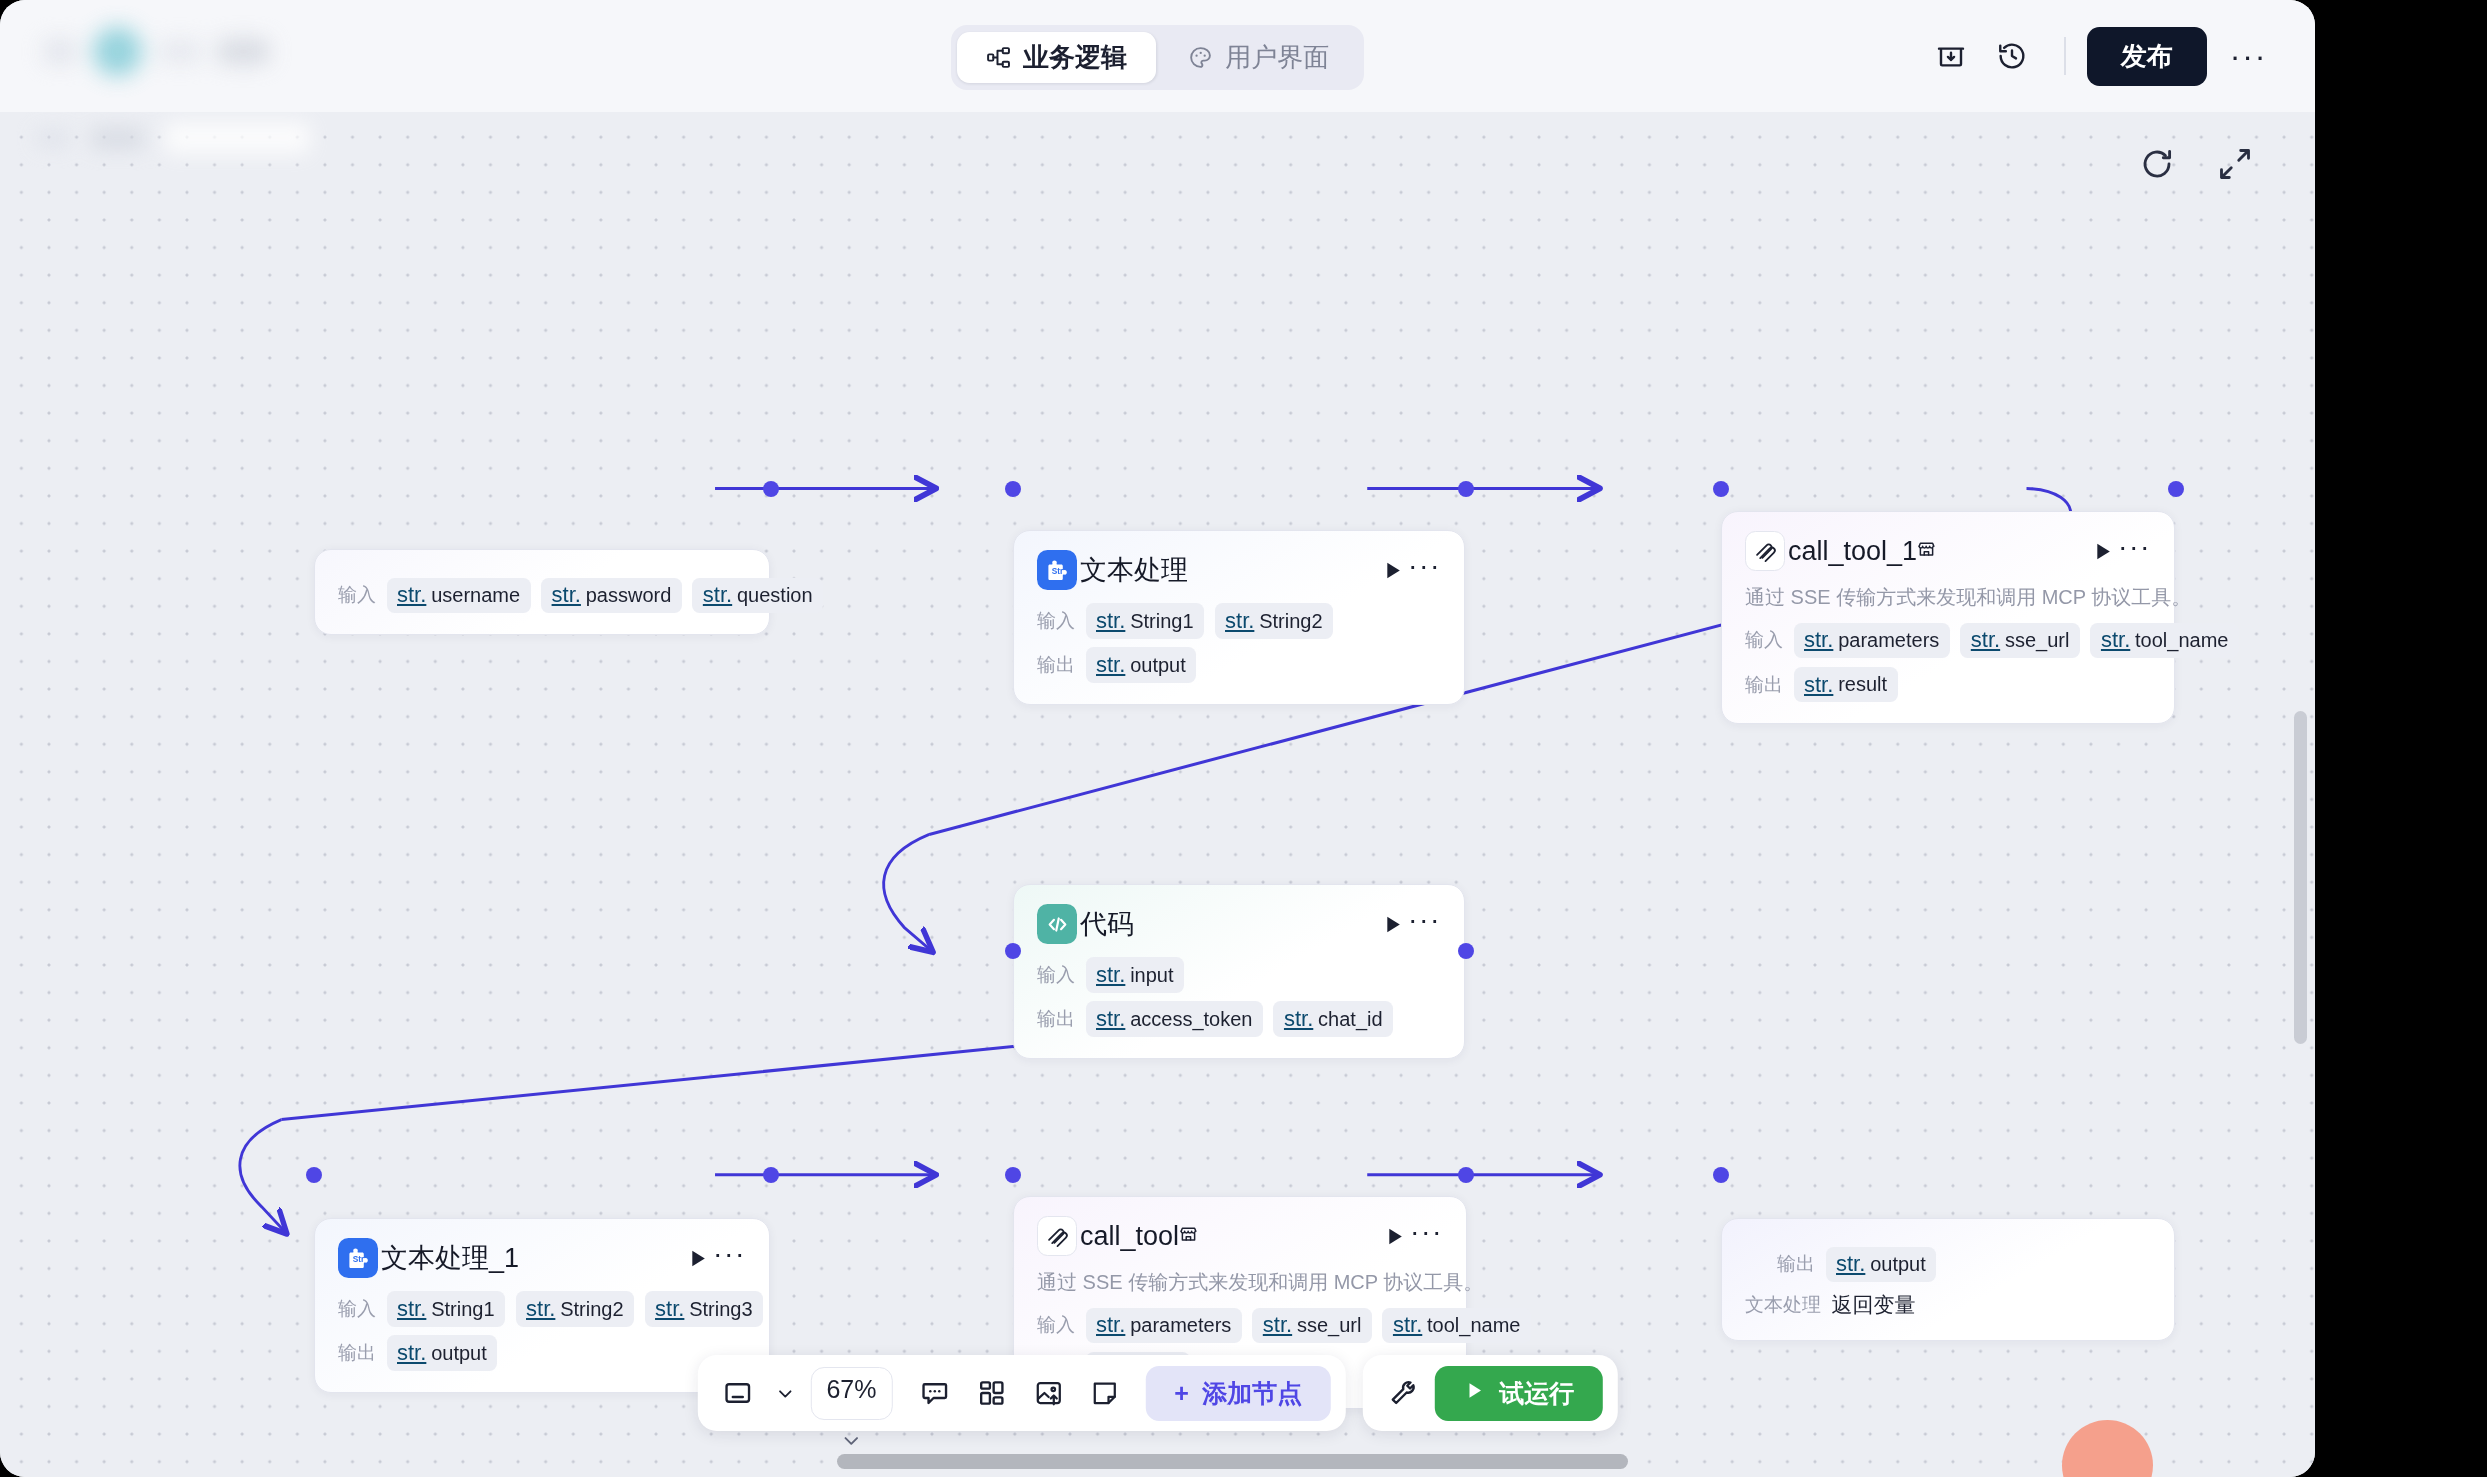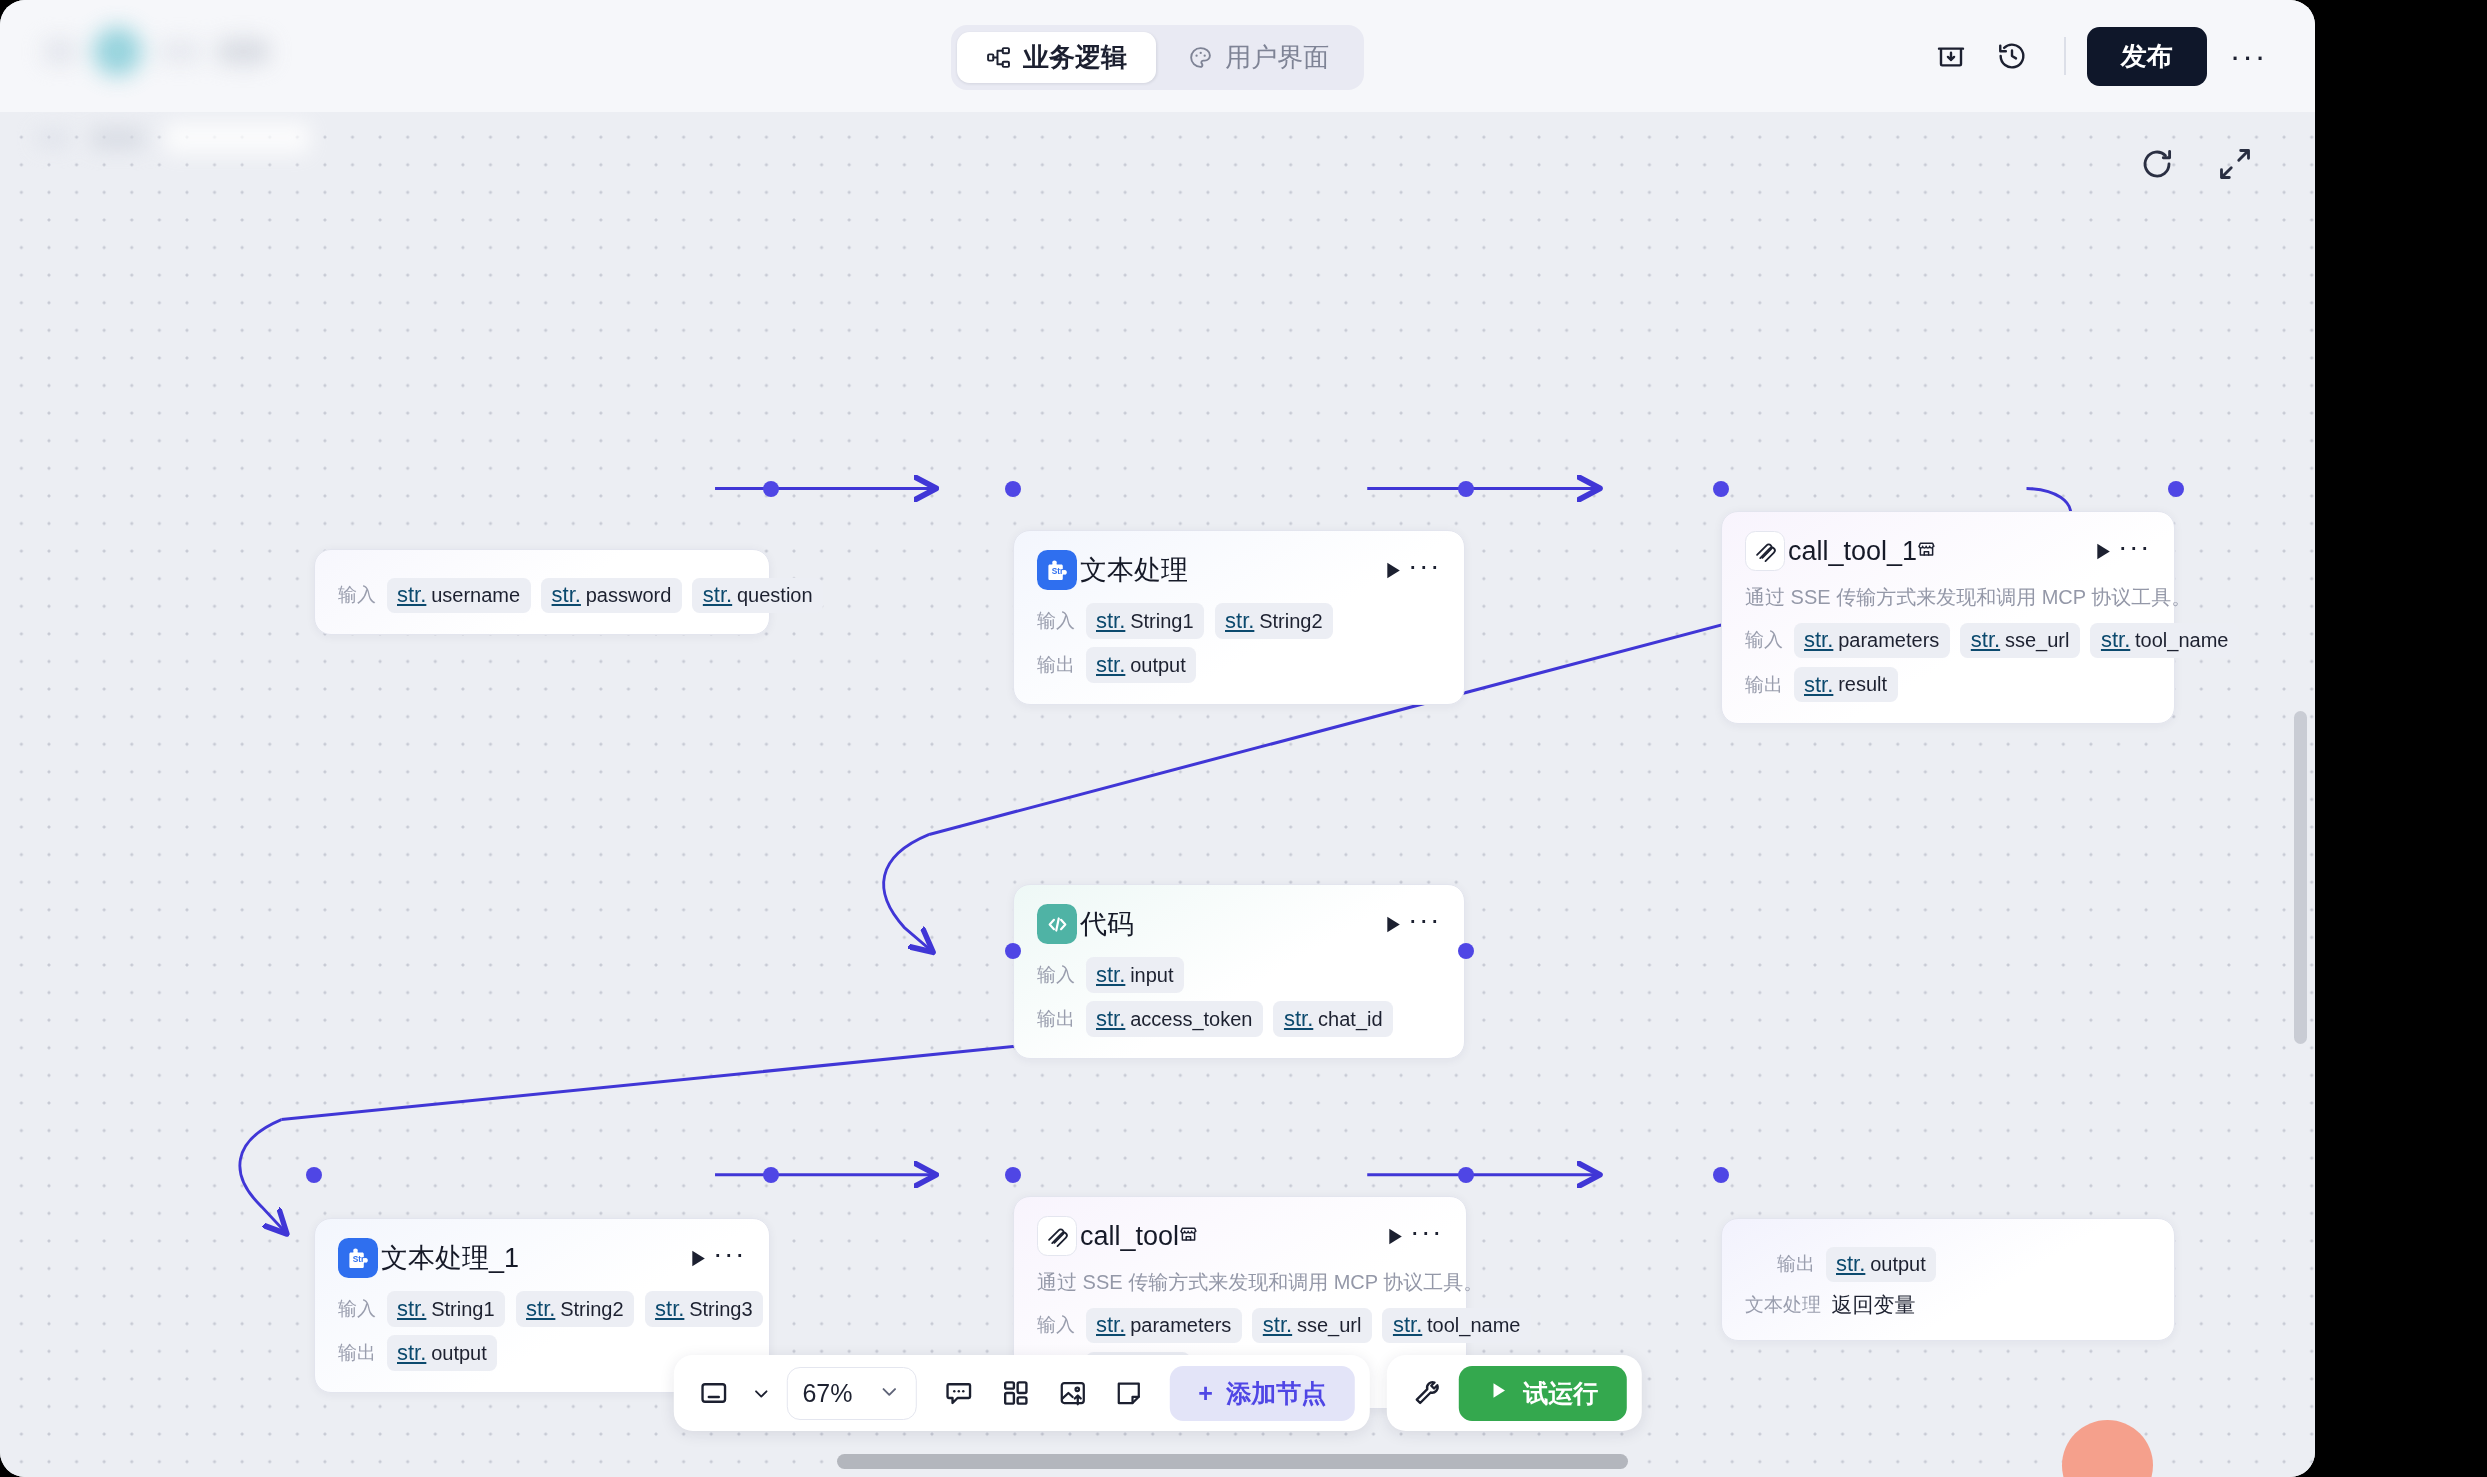--- a/index.html
+++ b/index.html
@@ -173,21 +173,21 @@
   .bb-group {
     background:#fff; border-radius: 19px;
     box-shadow: 0 2.9px 15px rgba(25,30,60,.10);
     display:flex; align-items:center; gap: 5.7px;
     padding: 11.4px 15px; height: 76px;
   }
   .bb-ico { width:51px; height:51px; display:flex; align-items:center; justify-content:center; border-radius:9.5px; cursor:pointer; }
   #zoom-select {
     display:flex; align-items:center; gap: 25px;
     border: 1.5px solid #e4e6ef; border-radius: 13.3px;
-    padding: 7.6px 15px; height: 53px; cursor: pointer; margin-left: 3.8px;
+    padding: 7.6px 15px; height: 53px; cursor: pointer; margin-left: 3.8px; flex-direction: column;
   }
   #zoom-value { font-size: 25px; color:#1d2130; }
   #add-node-btn {
     background:#e3e4f8; color:#4f46e5;
     font-size:25px; font-weight:600;
     display:flex; align-items:center; gap:13.3px;
     padding: 0 28.5px; height:55px; border-radius:13.3px; cursor:pointer;
     margin-left: 9.5px; white-space:nowrap;
   }
   #run-btn {

